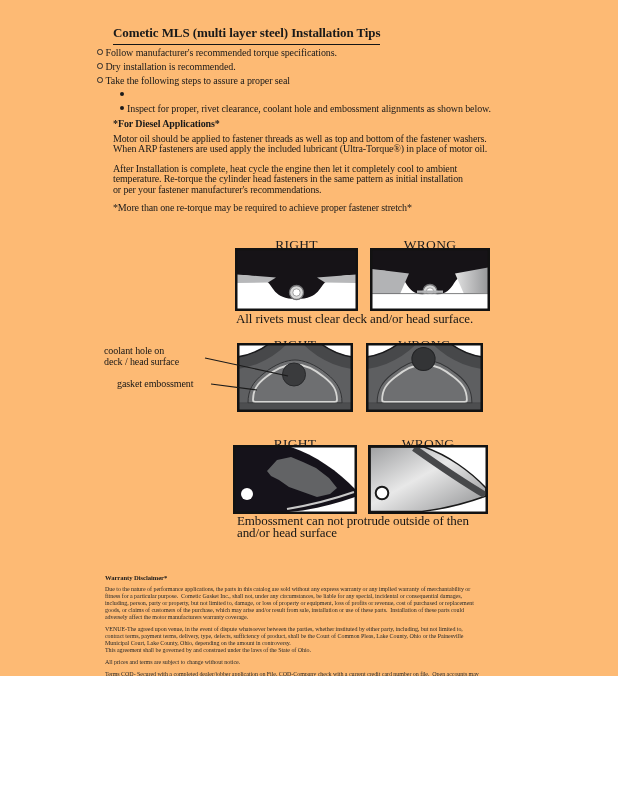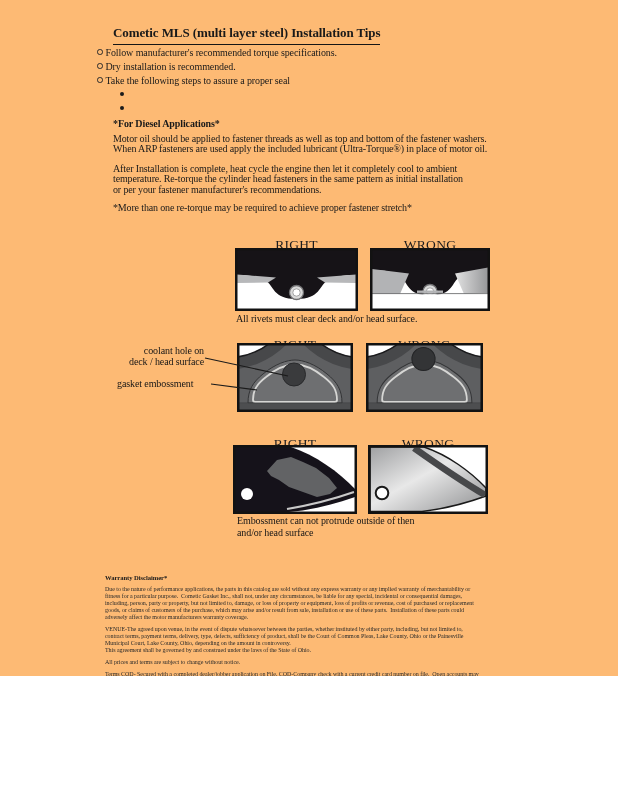--- a/index.html
+++ b/index.html
@@ -14,23 +14,23 @@
   }
   .bullet{position:absolute;height:14px;display:flex;align-items:center;gap:3px;font-size:10px;letter-spacing:-0.1px;}
   .odot{width:3.5px;height:3.5px;border:1px solid #2b2b2b;border-radius:50%;flex:none;}
   .fdot{width:4px;height:4px;background:#1a1a1a;border-radius:50%;flex:none;}
   .b-text{white-space:pre;}
   .diesel-h{position:absolute;left:113px;top:118px;font-size:10px;font-weight:bold;letter-spacing:-0.1px;text-align:center;}
   .para{position:absolute;left:113px;font-size:10px;line-height:10.4px;letter-spacing:-0.15px;white-space:pre;}
   .fig-label{position:absolute;font-size:13.5px;letter-spacing:0.3px;text-align:center;color:#1c1c1e;white-space:nowrap;margin-top:8px;}
   .fig{position:absolute;}
   .fig svg{display:block;}
-  .fig-caption{position:absolute;font-size:10px;letter-spacing:-0.1px;white-space:pre;line-height:12px;color:#161616;}
+  .fig-caption{position:absolute;font-size:13px;letter-spacing:-0.1px;white-space:pre;line-height:12px;color:#161616;}
   .callout{position:absolute;font-size:10px;line-height:11px;letter-spacing:-0.1px;white-space:pre;color:#161616;}
-  .callout.right{text-align:right;}
+  .callout.right{text-align:left;}
   .conn{position:absolute;left:200px;top:350px;pointer-events:none;z-index:5;}
   .disclaimer{position:absolute;left:105px;top:574px;width:505px;}
   .disc-h{font-size:6.6px;font-weight:bold;margin:0 0 4.5px 0;letter-spacing:-0.05px;}
   .disc-p{font-size:6px;line-height:7px;letter-spacing:-0.05px;white-space:pre;margin:0 0 5px 0;color:#2a2a2a;}
   .doc-code{position:absolute;left:388px;top:760px;font-size:12.5px;letter-spacing:0.2px;}
 </style>
 </head>
 <body>
 
 <div class="page">
@@ -47,20 +47,21 @@
   </div>
   <div class="bullet" style="left:97px;top:73px">
     <span class="odot"></span>
     <span class="b-text">Take the following steps to assure a proper seal</span>
   </div>
   <div class="bullet" style="left:120px;top:87px">
     <span class="fdot"></span>
   </div>
   <div class="bullet" style="left:120px;top:101px">
     <span class="fdot"></span>
+    <span class="b-text">Inspect for proper, rivet clearance, coolant hole and embossment alignments as shown below.</span>
   </div>
 
   <div class="diesel-h">*For Diesel Applications*</div>
   <div class="para" style="top:134px">Motor oil should be applied to fastener threads as well as top and bottom of the fastener washers.
 When ARP fasteners are used apply the included lubricant (Ultra-Torque®) in place of motor oil.</div>
   <div class="para" style="top:203px">*More than one re-torque may be required to achieve proper fastener stretch*</div>
   <div class="para" style="top:164px">After Installation is complete, heat cycle the engine then let it completely cool to ambient
 temperature. Re-torque the cylinder head fasteners in the same pattern as initial installation
 or per your fastener manufacturer's recommendations.</div>
 

